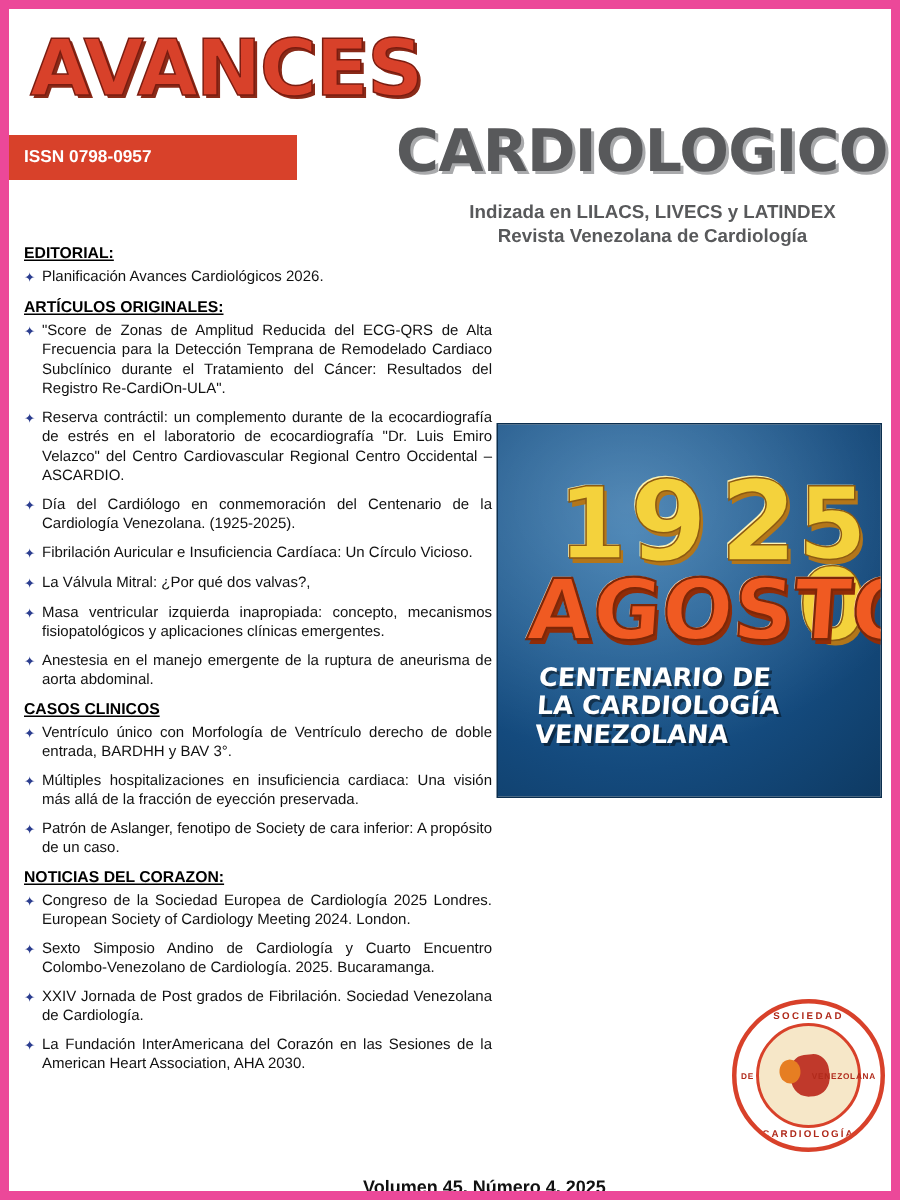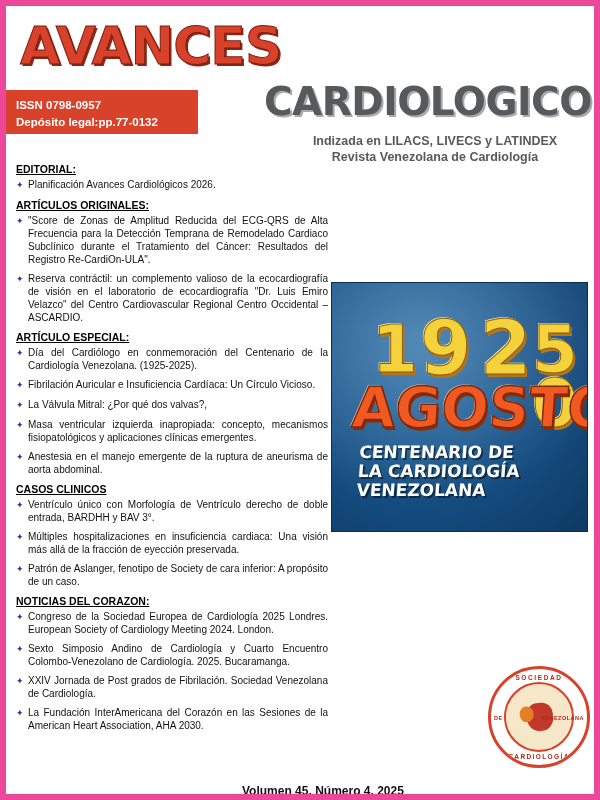--- a/index.html
+++ b/index.html
@@ -66,21 +66,21 @@
     line-height: 1.25;
   }
   .subtitle div { white-space: nowrap; }
 
   
   .issn-box {
     position: absolute;
     left: 0;
     top: 84px;
     width: 192px;
-    height: 44px;
+    height: 30px;
     background: #d8412a;
     color: #ffffff;
     font-weight: bold;
     font-size: 11.5px;
     padding: 7px 0 0 10px;
     box-sizing: border-box;
     line-height: 1.45;
   }
 
   
@@ -275,44 +275,42 @@
 
   <div class="masthead">
     <div class="avances">AVANCES</div>
     <div class="cardiologicos">CARDIOLOGICOS</div>
     <div class="subtitle">
       <div>Indizada en LILACS, LIVECS y LATINDEX</div>
       <div>Revista Venezolana de Cardiología</div>
     </div>
     <div class="issn-box">
       <div>ISSN 0798-0957</div>
-      <div>Depósito legal:pp.77-0132</div>
     </div>
   </div>
 
   <div class="content">
     <div class="col-left">
 
       <div class="section-title">EDITORIAL:</div>
       <div class="item">
         <span class="bullet">✦</span>
         <span class="item-text">Planificación Avances Cardiológicos 2026.</span>
       </div>
 
       <div class="section-title">ARTÍCULOS ORIGINALES:</div>
       <div class="item">
         <span class="bullet">✦</span>
         <span class="item-text">"Score de Zonas de Amplitud Reducida del ECG-QRS de Alta Frecuencia para la Detección Temprana de Remodelado Cardiaco Subclínico durante el Tratamiento del Cáncer: Resultados del Registro Re-CardiOn-ULA".</span>
       </div>
       <div class="item">
         <span class="bullet">✦</span>
-        <span class="item-text">Reserva contráctil: un complemento valioso de la ecocardiografía de visión en el laboratorio de ecocardiografía "Dr. Luis Emiro Velazco" del Centro Cardiovascular Regional Centro Occidental – ASCARDIO.</span>
-      </div>
-
-      <div class="section-title">ARTÍCULO ESPECIAL:</div>
+        <span class="item-text">Reserva contráctil: un complemento durante de la ecocardiografía de estrés en el laboratorio de ecocardiografía "Dr. Luis Emiro Velazco" del Centro Cardiovascular Regional Centro Occidental – ASCARDIO.</span>
+      </div>
+
       <div class="item">
         <span class="bullet">✦</span>
         <span class="item-text">Día del Cardiólogo en conmemoración del Centenario de la Cardiología Venezolana.    (1925-2025).</span>
       </div>
 
       <div class="item">
         <span class="bullet">✦</span>
         <span class="item-text">Fibrilación Auricular e Insuficiencia Cardíaca: Un Círculo Vicioso.</span>
       </div>
       <div class="item">

